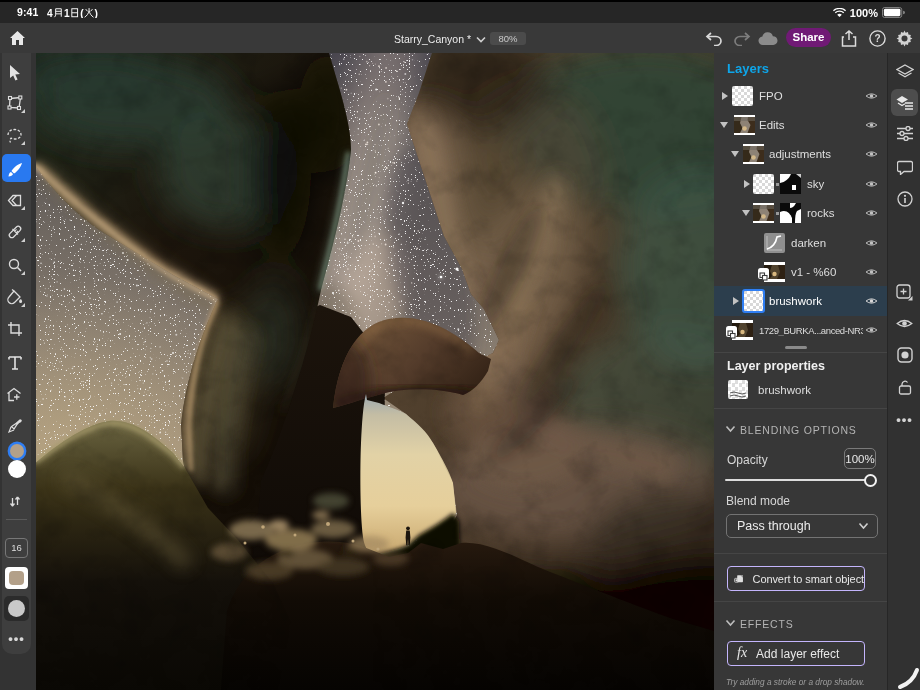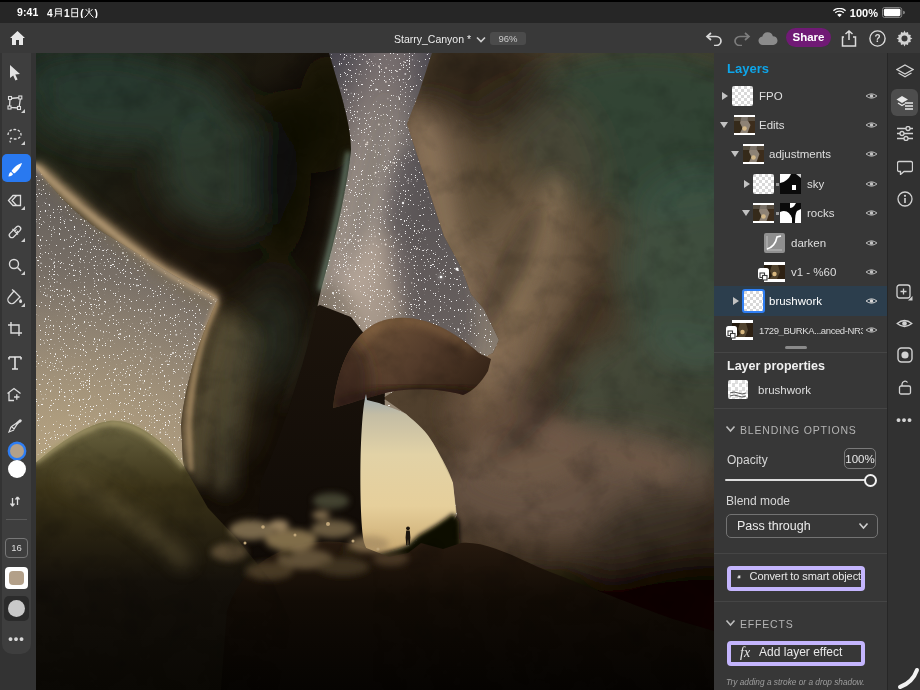--- a/index.html
+++ b/index.html
@@ -24,21 +24,21 @@
   .rowlabel{position:absolute;font-size:11.5px;color:#dedede;top:50%;transform:translateY(-50%);white-space:nowrap;}
   .eye{position:absolute;right:9px;top:50%;transform:translateY(-50%);width:13px;height:10.5px;}
   .disc{position:absolute;top:50%;transform:translateY(-50%);width:0;height:0;}
   .disc.closed{border-top:4.5px solid transparent;border-bottom:4.5px solid transparent;border-left:6px solid #c2c2c2;}
   .disc.open{border-left:4.5px solid transparent;border-right:4.5px solid transparent;border-top:6px solid #c2c2c2;}
   .thumb{position:absolute;top:50%;transform:translateY(-50%);width:21px;height:20px;border-radius:2px;}
   .checker{background:
       conic-gradient(#fff 0 25%,#d8d8d8 0 50%,#fff 0 75%,#d8d8d8 0) 0 0/6px 6px,
       #fff;}
   .sect{color:#b4b4b4;font-size:10.5px;letter-spacing:.8px;}
-  .btn{position:absolute;left:13px;width:138px;height:25px;border:4px solid #c4b5fd;border-radius:4px;color:#e8e8e8;font-size:12px;display:flex;white-space:nowrap;}
+  .btn{position:absolute;left:13px;width:138px;height:25px;border:1px solid #c4b5fd;border-radius:4px;color:#e8e8e8;font-size:12px;display:flex;align-items:center;white-space:nowrap;}
   .divider{position:absolute;left:0;width:173px;height:1px;background:#454545;}
 </style></head>
 <body>
 
 <div class="abs" id="status">
   <div class="time">9:41&nbsp;&nbsp;
     <svg width="68" height="11.5" viewBox="0 0 80 13" style="vertical-align:-2px">
       <text x="0" y="11" font-size="12" font-weight="bold" fill="#fff" font-family="Liberation Sans">4</text>
       <g stroke="#fff" stroke-width="1.1" fill="none">
         <path d="M10.2 1.8 h6.6 v9.4 M10.2 1.8 v6.5 c0 1.6 -.4 2.4 -1.4 3.4 M10.2 4.8 h6.6 M10.2 7.8 h6.6"></path>
@@ -71,21 +71,21 @@
 </div>
 
 <div class="abs" id="topbar">
   <svg class="abs" style="left:9px;top:7px" width="17" height="16" viewBox="0 0 17 16">
       <path d="M8.5 1 L16 8 h-2 v7 h-4 v-5 h-3 v5 H3 V8 H1 Z" fill="#e8e8e8"></path>
     </svg>
   <div class="abs" style="left:394px;top:10px;font-size:10.5px;color:#ececec;text-align:center;">Starry_Canyon *</div>
   <svg class="abs" style="left:476px;top:13px" width="10" height="7" viewBox="0 0 10 7">
       <path d="M1 1.5 L5 5.5 L9 1.5" stroke="#cfcfcf" stroke-width="1.6" fill="none"></path>
     </svg>
-  <div class="abs" style="left:490px;top:9px;width:36px;height:13px;background:#4b4b4b;border-radius:3px;color:#c9c9c9;font-size:9.5px;text-align:center;line-height:13px;">96%</div>
+  <div class="abs" style="left:490px;top:9px;width:36px;height:13px;background:#4b4b4b;border-radius:3px;color:#c9c9c9;font-size:9.5px;text-align:center;line-height:13px;">80%</div>
 
   <svg class="abs" style="left:705px;top:9px" width="18" height="14" viewBox="0 0 18 14">
       <path d="M6 1 L2 4.5 L6 8" stroke="#d8d8d8" stroke-width="1.7" fill="none"></path>
       <path d="M2 4.5 h9 a5 4.5 0 0 1 0 9 h-2" stroke="#d8d8d8" stroke-width="1.7" fill="none"></path>
     </svg>
   <svg class="abs" style="left:733px;top:9px" width="18" height="14" viewBox="0 0 18 14">
       <path d="M12 1 L16 4.5 L12 8" stroke="#7d7d7d" stroke-width="1.7" fill="none"></path>
       <path d="M16 4.5 h-9 a5 4.5 0 0 0 0 9 h2" stroke="#7d7d7d" stroke-width="1.7" fill="none"></path>
     </svg>
   <svg class="abs" style="left:758px;top:9px" width="20" height="14" viewBox="0 0 20 14">

